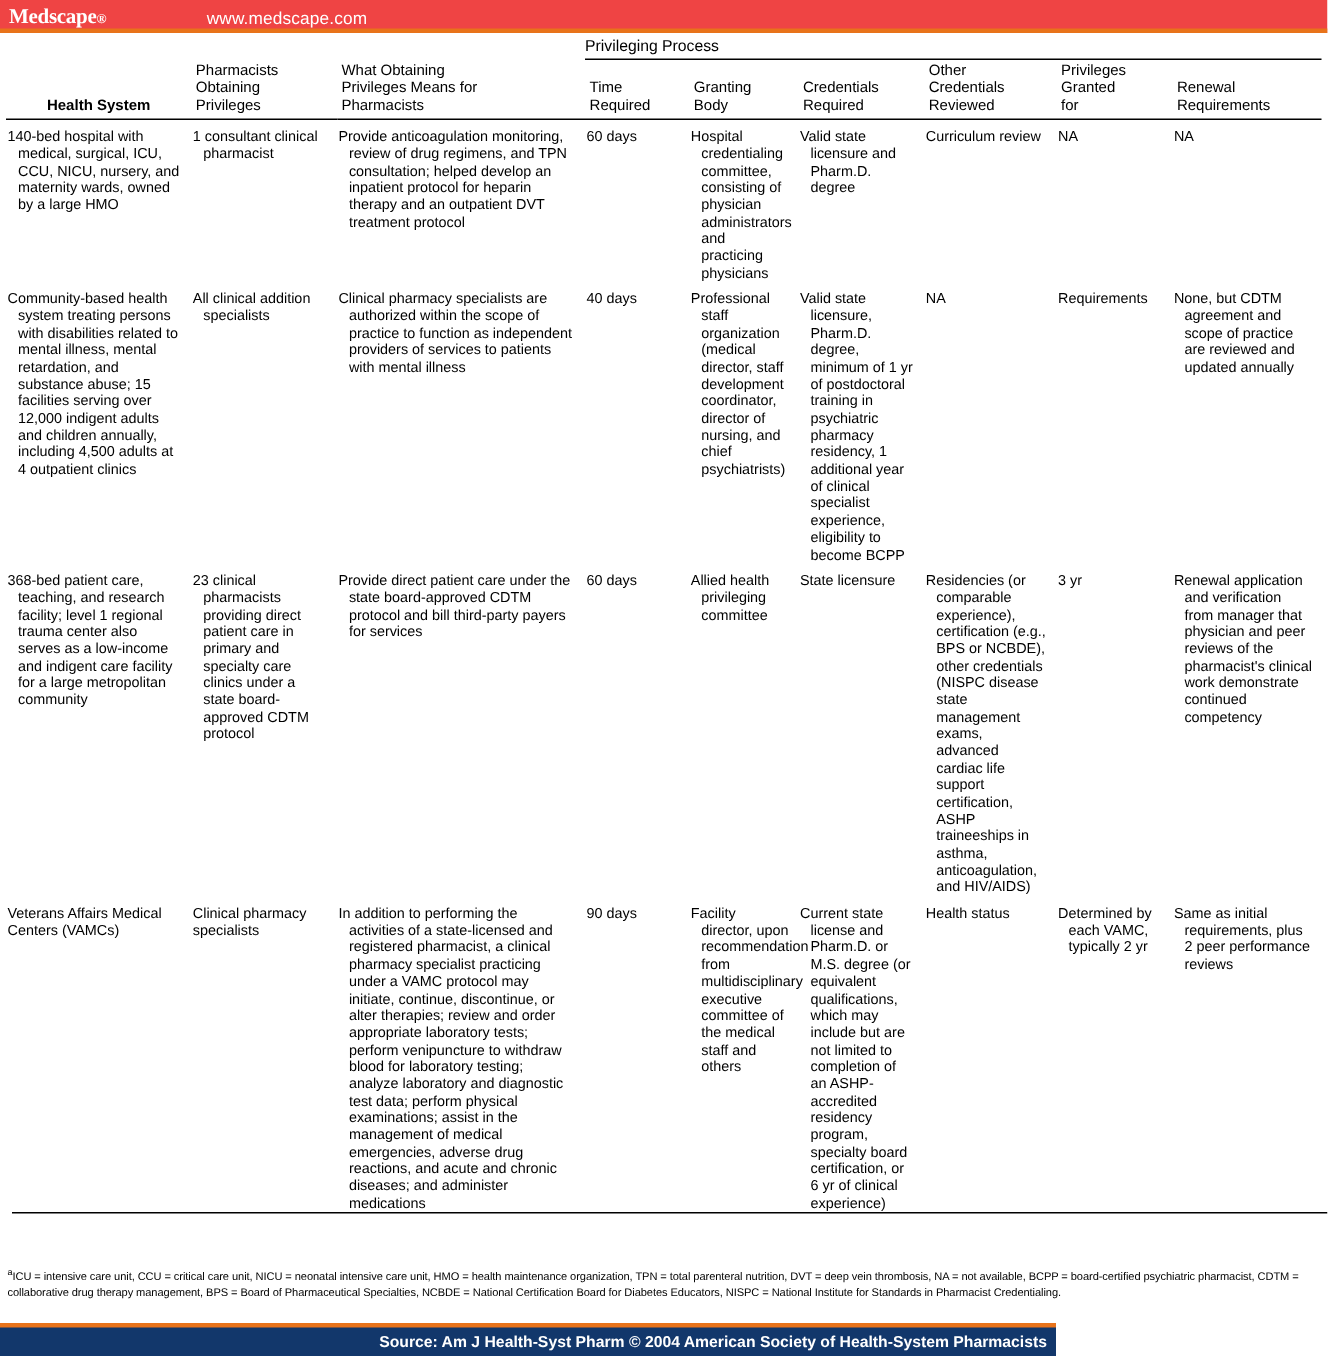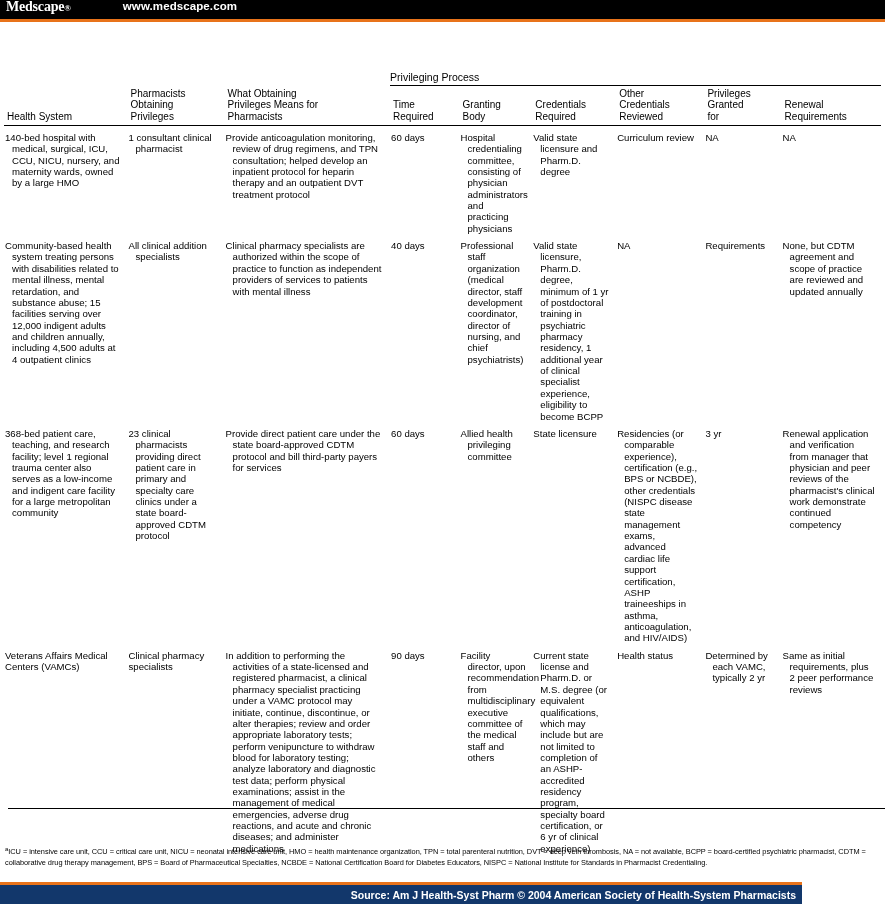--- a/index.html
+++ b/index.html
@@ -12,53 +12,53 @@
     height: 904px;
     font-family: "Liberation Sans", sans-serif;
     color: #000000;
     overflow: hidden;
     position: relative;
   }
 
   
   .banner {
     height: 19px;
-    background: #000000;
+    background: #ef4444;
     border-bottom: 3px solid #e8731a;
     display: flex;
-    align-items: flex-start;
+    align-items: flex-end;
     position: relative;
+    gap: 43px;
   }
   .banner-logo {
     font-family: "Liberation Serif", serif;
     color: #ffffff;
     font-size: 14px;
     font-weight: bold;
     letter-spacing: -0.2px;
     margin-left: 6px;
     line-height: 1;
   }
   .banner-logo .reg {
     font-size: 9px;
     vertical-align: baseline;
   }
   .banner-url {
     color: #ffffff;
     font-size: 11.5px;
-    font-weight: bold;
-    margin-left: 52px;
+    font-weight: normal;
+    margin-left: 24px;
     letter-spacing: 0.1px;
   }
 
   
   .sheet {
     padding: 0 4px;
     box-sizing: border-box;
     width: 821px;
-    margin-top: 46px;
   }
   table.tbl {
     width: 877px;
     border-collapse: collapse;
     table-layout: fixed;
     font-size: 9.6px;
     line-height: 1.19;
   }
   table.tbl td, table.tbl th {
     vertical-align: top;
@@ -82,21 +82,21 @@
 
   
   .col-head td {
     text-align: center;
     font-size: 10px;
     line-height: 1.18;
     vertical-align: bottom !important;
     padding: 2px 3px 2px 3px !important;
     border-bottom: 1.4px solid #000;
   }
-  .col-head td.left-head { text-align: left; }
+  .col-head td.left-head { text-align: center; font-weight: bold; }
 
   
   .body-row td {
     padding: 6px 6px 0 1px !important;
     font-size: 9.6px;
     line-height: 1.185;
   }
   .hang {
     padding-left: 7px;
     text-indent: -7px;
@@ -129,21 +129,21 @@
   .footnote sup {
     font-size: 6px;
     vertical-align: super;
   }
 
   
   .footer {
     position: absolute;
     left: 0;
     bottom: 0;
-    width: 802px;
+    width: 704px;
     height: 22px;
     background: #12376b;
     border-top: 3px solid #e8731a;
     box-sizing: border-box;
   }
   .footer-src {
     position: absolute;
     right: 6px;
     top: 4px;
     color: #ffffff;

